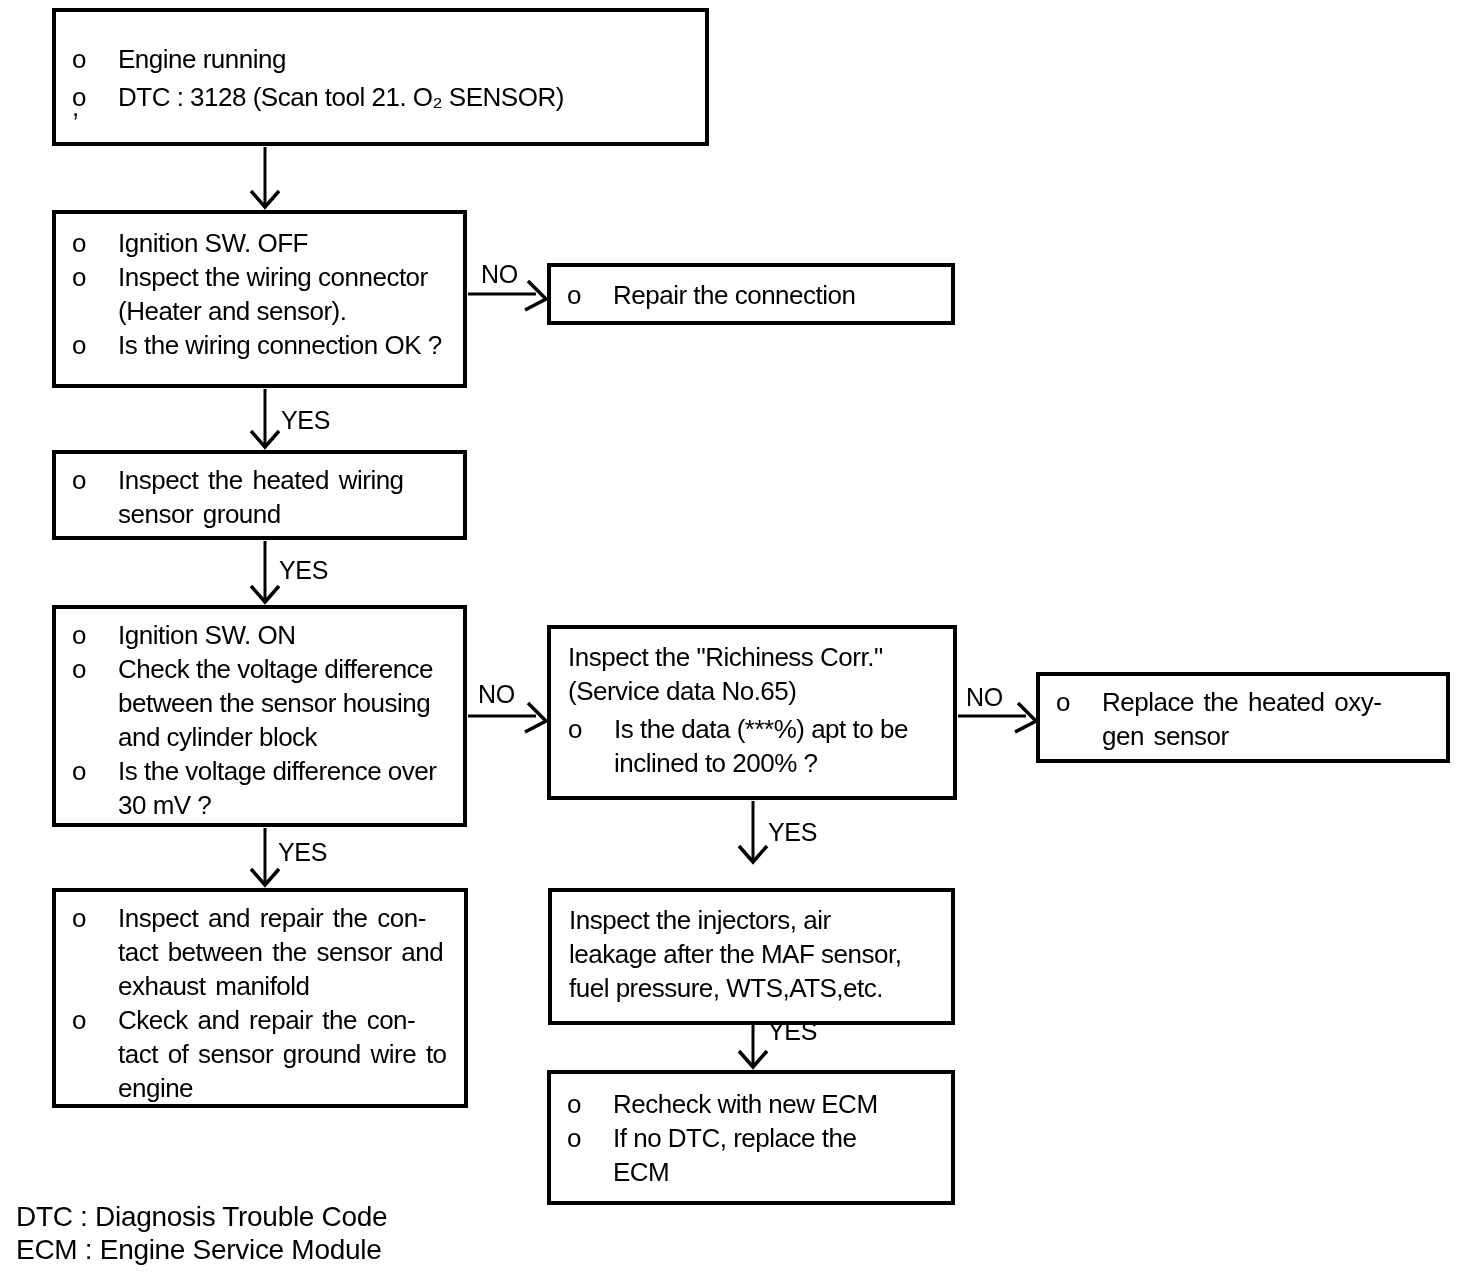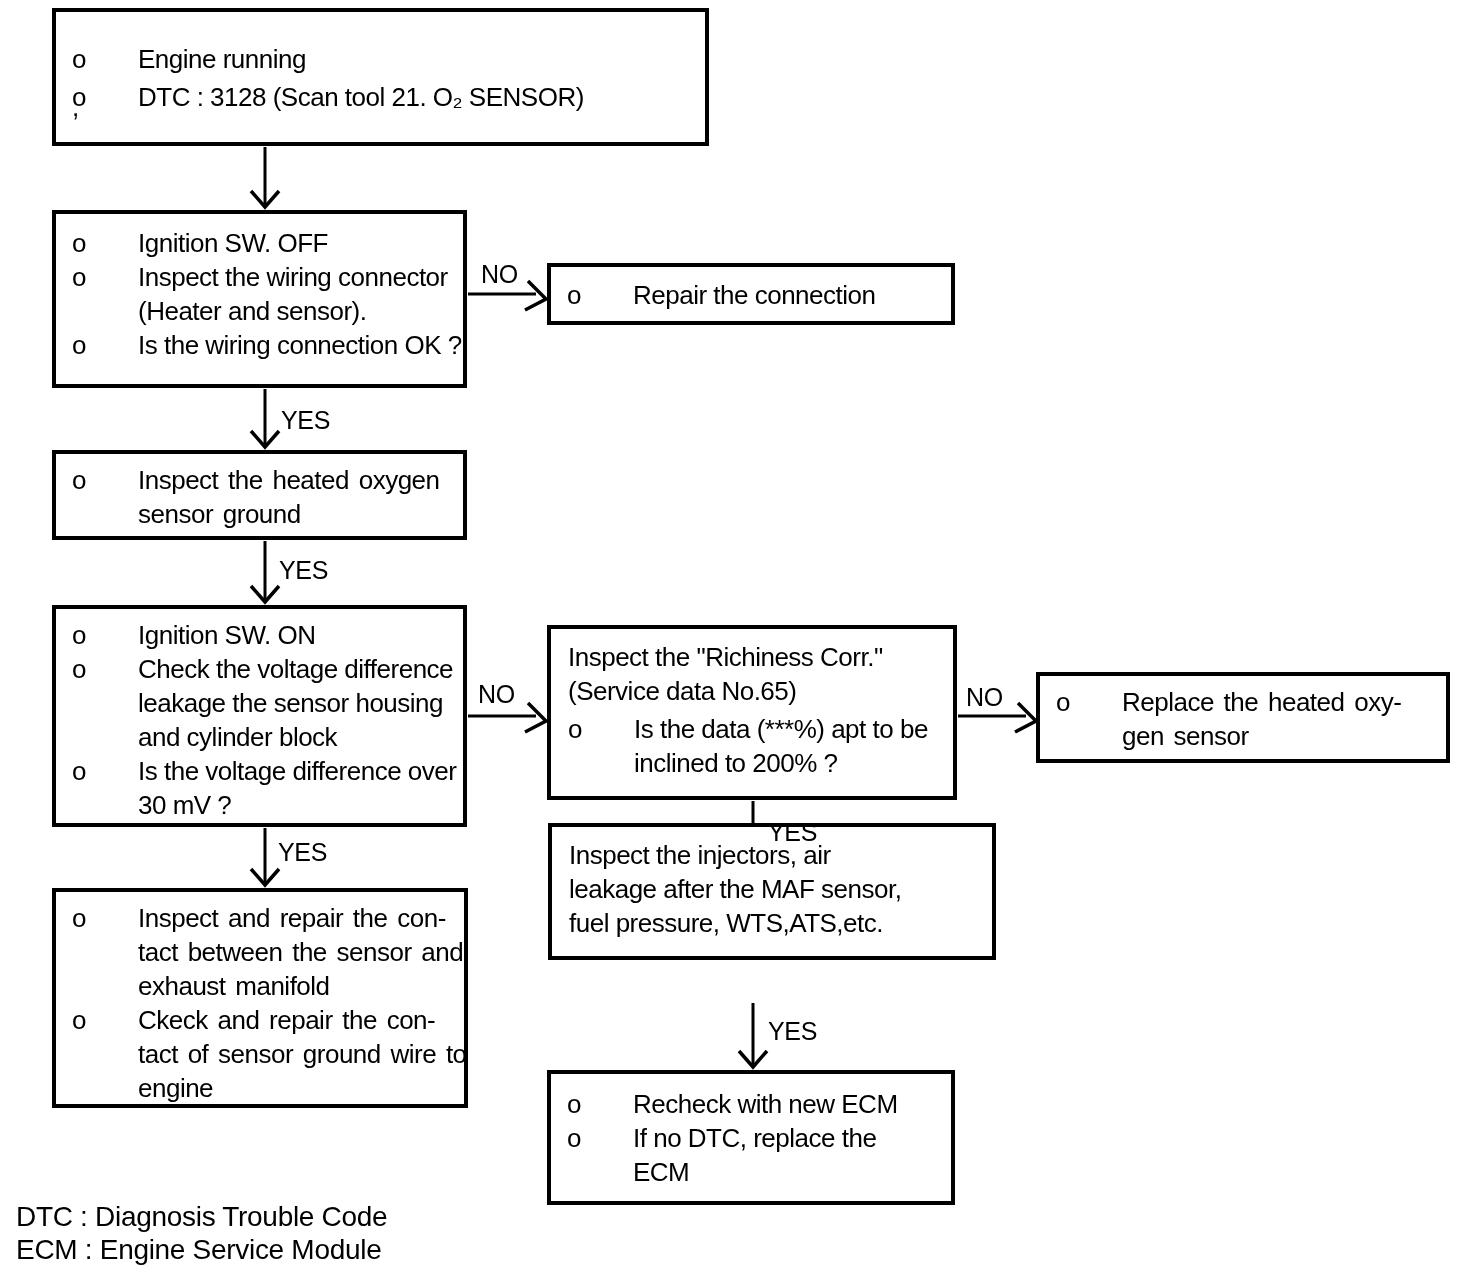--- a/index.html
+++ b/index.html
@@ -8,21 +8,21 @@
     font-family:"Liberation Sans","DejaVu Sans",sans-serif;
     color:#000; font-size:26px; letter-spacing:-0.5px; overflow:hidden;
   }
   svg.wires { position:absolute; left:0; top:0; width:1472px; height:1272px; }
   .node {
     position:absolute; border:4px solid #000; box-sizing:border-box; background:#fff;
   }
   .li { display:flex; align-items:flex-start; line-height:34px; }
   .lh38 .li { line-height:38px; }
   .bullet { flex:0 0 46px; }
-  .txt { white-space:pre;margin-left:20px; }
+  .txt { white-space:pre; }
   .intro { line-height:34px; white-space:pre; }
   .gap-top { margin-top:4px; }
   .spread { word-spacing:3px; }
   .edge-label { position:absolute; font-size:25px; letter-spacing:-0.3px; line-height:30px; }
   .legend { position:absolute; left:16px; top:1200px; font-size:28px; line-height:33px; letter-spacing:-0.3px; }
   .artifact { position:absolute; left:72px; top:92px; font-size:26px; }
 </style>
 </head>
 <body>
 
@@ -89,34 +89,34 @@
   <div class="node" style="left:547px; top:263px; width:408px; height:62px; padding:11px 4px 0 16px;">
     <div class="li">
       <span class="bullet">o</span>
       <span class="txt">Repair the connection</span>
     </div>
   </div>
 
   <div class="node spread" style="left:52px; top:450px; width:415px; height:90px; padding:9px 4px 0 16px;">
     <div class="li">
       <span class="bullet">o</span>
-      <span class="txt">Inspect the heated oxygen
+      <span class="txt">Inspect the heated wiring
 sensor ground</span>
     </div>
   </div>
 
   <div class="node" style="left:52px; top:605px; width:415px; height:222px; padding:9px 4px 0 16px;">
     <div class="li">
       <span class="bullet">o</span>
       <span class="txt">Ignition SW. ON</span>
     </div>
     <div class="li">
       <span class="bullet">o</span>
       <span class="txt">Check the voltage difference
-leakage the sensor housing
+between the sensor housing
 and cylinder block</span>
     </div>
     <div class="li">
       <span class="bullet">o</span>
       <span class="txt">Is the voltage difference over
 30 mV ?</span>
     </div>
   </div>
 
   <div class="node" style="left:547px; top:625px; width:410px; height:175px; padding:11px 4px 0 17px;">
@@ -130,21 +130,21 @@
   </div>
 
   <div class="node spread" style="left:1036px; top:672px; width:414px; height:91px; padding:9px 4px 0 16px;">
     <div class="li">
       <span class="bullet">o</span>
       <span class="txt">Replace the heated oxy-
 gen sensor</span>
     </div>
   </div>
 
-  <div class="node" style="left:548px; top:823px; width:448px; height:137px; padding:11px 4px 15px 17px;">
+  <div class="node" style="left:548px; top:888px; width:407px; height:137px; padding:11px 4px 15px 17px;">
     <div class="intro">Inspect the injectors, air
 leakage after the MAF sensor,
 fuel pressure, WTS,ATS,etc.</div>
   </div>
 
   <div class="node spread" style="left:52px; top:888px; width:416px; height:220px; padding:9px 4px 0 16px;">
     <div class="li">
       <span class="bullet">o</span>
       <span class="txt">Inspect and repair the con-
 tact between the sensor and

